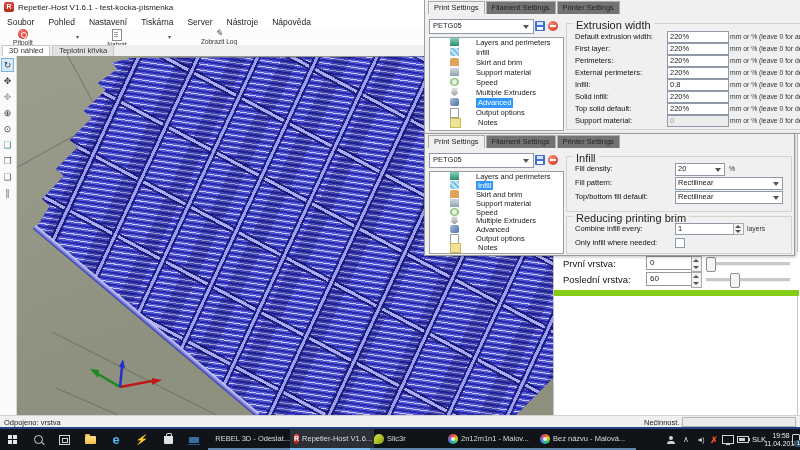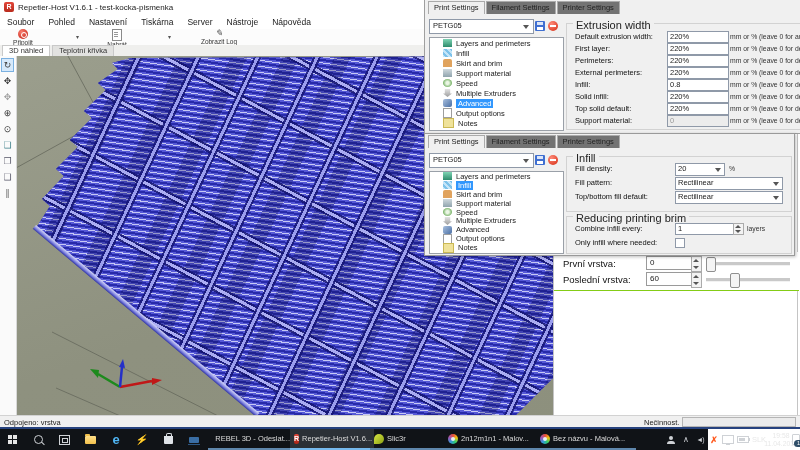--- a/index.html
+++ b/index.html
@@ -60,21 +60,21 @@
       repeating-linear-gradient(188deg, #272aa9 0 1px, #5558d6 1px 2.5px, #c6c8f4 2.5px 3.5px, #5558d6 3.5px 5px, #272aa9 5px 6px);
     clip-path:polygon(115px 2px,537px 0,537px 322px,500px 359px,242px 359px,20px 172px,
       34px 150px,26px 143px,48px 120px,40px 113px,62px 91px,54px 84px,76px 62px,68px 55px,
       90px 34px,82px 27px,102px 13px,96px 7px)}
   .edge-hl{position:absolute;left:20px;top:169px;width:292px;height:5px;transform:rotate(40.1deg);
            transform-origin:0 0;background:linear-gradient(to bottom,#d8daf8,#8084e0 55%,#2e32a6)}
 
   
   .rightpanel{left:553px;top:56px;width:243px;height:359px;background:#fff;
               border-left:1px solid #c4c4c4;border-right:1px solid #c4c4c4}
-  .layerbox{position:absolute;left:0;top:196px;width:245px;height:38px;border-bottom:1px solid #84cc16;background:#fff}
+  .layerbox{position:absolute;left:0;top:196px;width:245px;height:38px;border-bottom:6px solid #84cc16;background:#fff}
   .lrow{position:absolute;left:0;width:100%;height:16px}
   .lr-label{position:absolute;left:9px;top:2px;font-size:9.5px;color:#111;white-space:nowrap}
   .lr-value{position:absolute;left:92px;top:0;width:42px;height:12px;border:1px solid #9a9a9a;background:#fff;
             font-size:8px;line-height:12px;padding-left:3px}
   .spin{position:absolute;width:9px;height:14px;border:1px solid #ababab;background:#f3f3f3}
   .spin i{position:absolute;left:1px;width:0;height:0;border-left:3px solid transparent;border-right:3px solid transparent}
   .spin .up{top:2px;border-bottom:3px solid #555}
   .spin .dn{bottom:2px;border-top:3px solid #555}
   .lr-spin{left:137px;top:0}
   .lr-slider{position:absolute;left:152px;top:6px;width:84px;height:3px;background:#c9c9c9;border-bottom:1px solid #f2f2f2}
@@ -101,21 +101,21 @@
                  border-right:3px solid transparent;border-top:4px solid #555}
   .icon-save{position:absolute;left:110px;top:21px;width:10px;height:10px;background:#3f6fd1;border-radius:1px}
   .icon-save::before{content:"";position:absolute;left:2px;top:1px;width:6px;height:3px;background:#dce6f8}
   .icon-save::after{content:"";position:absolute;left:2px;bottom:1px;width:6px;height:3px;background:#fff}
   .icon-del{position:absolute;left:123px;top:21px;width:10px;height:10px;border-radius:50%;
             background:radial-gradient(circle at 35% 30%,#ff8a79,#d42a10)}
   .icon-del::after{content:"";position:absolute;left:2px;top:4px;width:6px;height:2px;background:#fff}
   .tree{position:absolute;background:#fff;border:1px solid #9aa0a8;overflow:hidden}
   #win1 .tree{left:4px;top:37px;width:133px;height:92px}
   #win2 .tree{left:4px;top:37px;width:133px;height:81px}
-  .titem{display:flex;align-items:center;padding-left:13px;gap:4px;font-size:7.5px;white-space:nowrap;height:10px}
+  .titem{display:flex;padding-left:20px;gap:17px;font-size:7.5px;white-space:nowrap;height:10px}
   #win2 .titem{height:8.9px}
   .ti{width:9px;height:8px;flex:none}
   .ti-layers{background:linear-gradient(#7fd4b4,#2e8b6c)}
   .ti-infill{background:repeating-linear-gradient(45deg,#c4e5f8 0 2px,#7ec2ea 2px 4px)}
   .ti-skirt{background:#e0a35e;border-radius:2px 2px 0 0}
   .ti-support{background:linear-gradient(#cfd8dd,#90a4ae)}
   .ti-speed{background:radial-gradient(circle,#eaf6e4 25%,#79b368 70%);border-radius:50%}
   .ti-extr{background:linear-gradient(#e3e3e3,#9e9e9e);clip-path:polygon(20% 0,80% 0,80% 55%,100% 55%,50% 100%,0 55%,20% 55%)}
   .ti-adv{background:linear-gradient(135deg,#a9c0de,#4a6fa5);border-radius:2px}
   .ti-out{background:#fff;border:1px solid #9e9e9e;width:7px;height:8px}
@@ -132,21 +132,21 @@
           font-size:7.5px;line-height:10px;padding-left:2px}
   .sfield.dis{background:#ececec;color:#9a9a9a}
   .sunit{position:absolute;left:163px;top:2px;font-size:6.8px;color:#333;white-space:nowrap}
   .combo{position:absolute;top:0;height:11px;border:1px solid #8f99a8;background:#fff;font-size:7.5px;
          line-height:10px;padding-left:2px}
   .combo::after{content:"";position:absolute;right:3px;top:4px;border-left:3px solid transparent;
                 border-right:3px solid transparent;border-top:4px solid #555}
   .chk{position:absolute;left:108px;top:1px;width:8px;height:8px;border:1px solid #8f99a8;background:#fff}
 
   
-  .taskbar{left:0;top:429px;width:708px;height:21px;background:#101317}
+  .taskbar{left:0;top:429px;width:800px;height:21px;background:#101317}
   .tkic{position:absolute;top:0;width:24px;height:21px;display:flex;align-items:center;justify-content:center}
   .win-logo{width:9px;height:9px;display:grid;grid-template-columns:4px 4px;grid-template-rows:4px 4px;gap:1px}
   .win-logo i{background:#e6e6e6}
   .i-search{width:7px;height:7px;border:1px solid #cfd2d6;border-radius:50%;position:relative}
   .i-search::after{content:"";position:absolute;width:4px;height:1px;background:#cfd2d6;transform:rotate(45deg);right:-3px;bottom:-1px}
   .i-task{width:9px;height:8px;border:1px solid #cfd2d6;position:relative}
   .i-task::after{content:"";position:absolute;left:2px;top:2px;width:4px;height:3px;border:1px solid #cfd2d6}
   .i-folder{width:11px;height:8px;background:linear-gradient(#ffe08a,#f2c04c);border-radius:1px;position:relative}
   .i-folder::before{content:"";position:absolute;left:0;top:-2px;width:5px;height:2px;background:#f2c04c;border-radius:1px 1px 0 0}
   .i-edge{color:#50b6f5;font-size:13px;font-weight:bold;line-height:13px}

